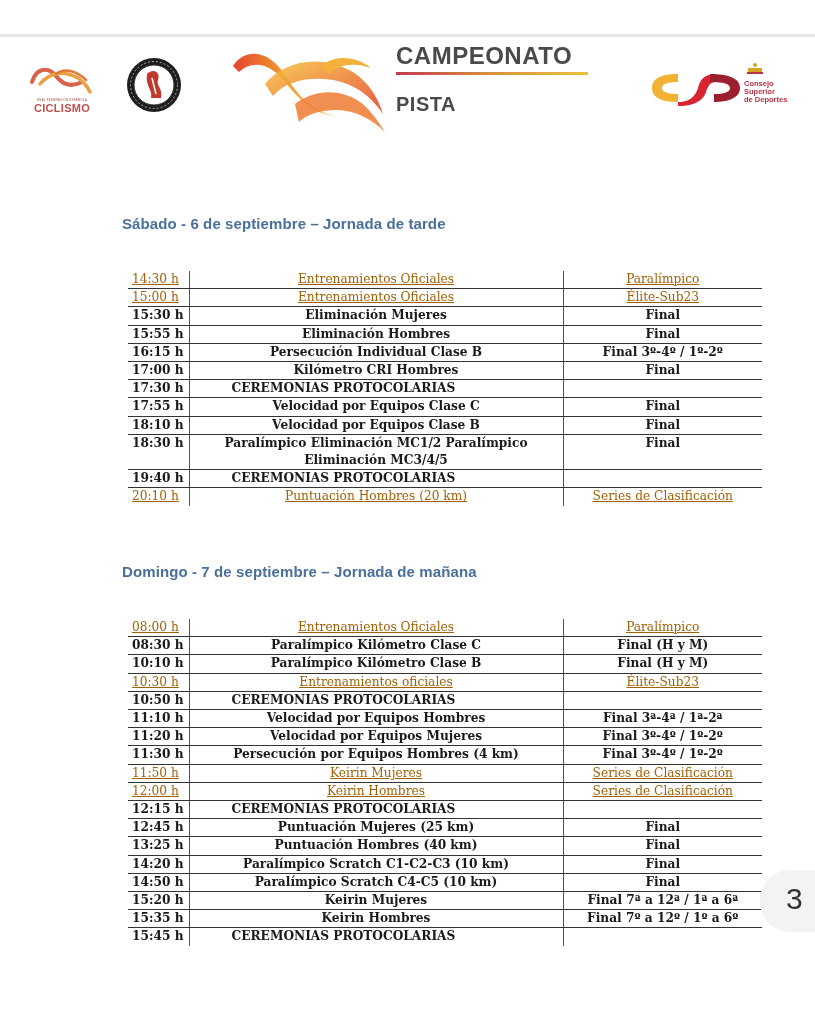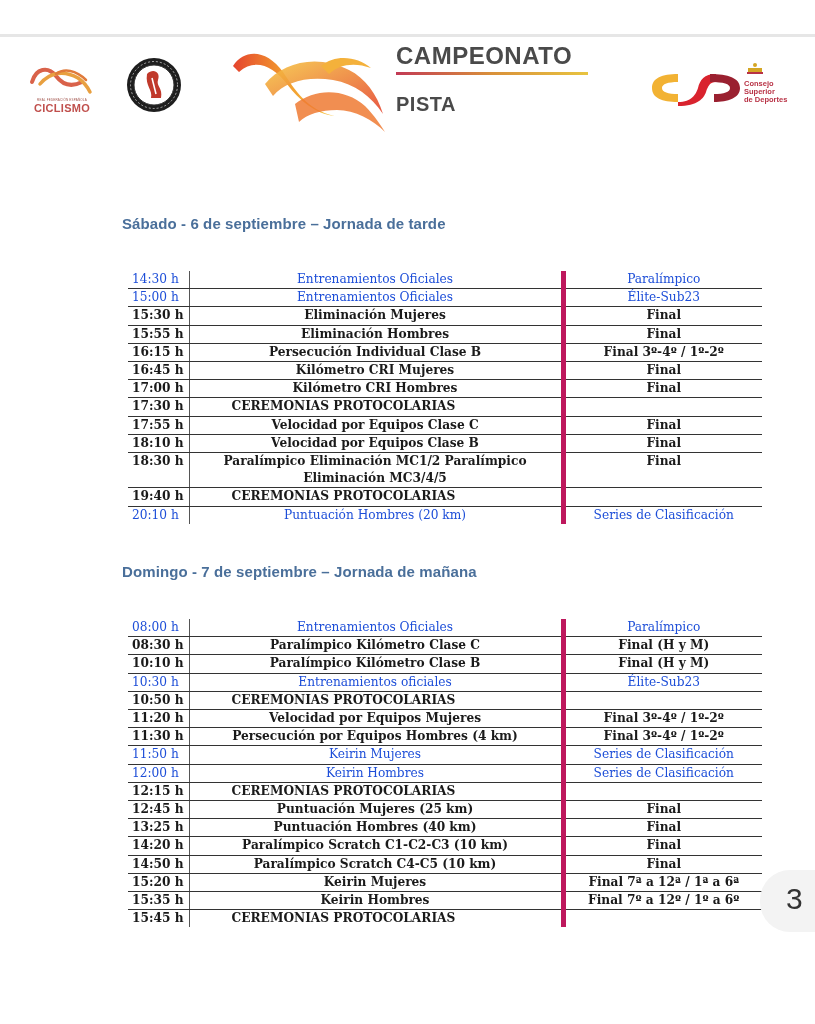--- a/index.html
+++ b/index.html
@@ -30,24 +30,24 @@
   #day1-title { top: 215px; }
   #day2-title { top: 563px; }
 
   
   table.sched { position: absolute; left: 128px; width: 634px; border-collapse: collapse; font-size: 12.2px; }
   #table1 { top: 271px; }
   #table2 { top: 619px; }
   table.sched td { padding: 0; border-bottom: 1.2px solid #333; line-height: 17.2px; vertical-align: top; text-align: center; }
   table.sched tr:last-child td { border-bottom: none; }
   table.sched td.time { width: 61px; text-align: left; padding-left: 4px; border-right: 1px solid #555; }
-  table.sched td.event { width: 374px; border-right: 5px solid #be185d; padding: 0 16px; }
+  table.sched td.event { width: 374px; border-right: 1px solid #be185d; padding: 0 16px; }
   table.sched td.phase { width: 199px; }
   table.sched tr.bold td { font-weight: bold; }
-  table.sched tr.normal td { font-weight: normal; color: #1d4ed8; }
+  table.sched tr.normal td { font-weight: normal; color: #a16207; text-decoration: underline; }
   table.sched td.event.left { text-align: left; padding-left: 42px; margin-left: 36px; }
 
   
   .page-badge { position: absolute; left: 760px; top: 870px; width: 70px; height: 62px; border-radius: 30px 0 0 30px; background: #f3f3f3; }
   .page-badge span { position: absolute; left: 26px; top: 12px; font-family: "Liberation Sans", sans-serif; font-size: 30px; color: #333; }
 </style>
 </head>
 <body>
 
 <div class="topbar"></div>
@@ -136,25 +136,20 @@
         <td class="time">15:55 h</td>
         <td class="event">Eliminación Hombres</td>
         <td class="phase">Final</td>
       </tr>
       <tr class="bold">
         <td class="time">16:15 h</td>
         <td class="event">Persecución Individual Clase B</td>
         <td class="phase">Final 3º-4º / 1º-2º</td>
       </tr>
       <tr class="bold">
-        <td class="time">16:45 h</td>
-        <td class="event">Kilómetro CRI Mujeres</td>
-        <td class="phase">Final</td>
-      </tr>
-      <tr class="bold">
         <td class="time">17:00 h</td>
         <td class="event">Kilómetro CRI Hombres</td>
         <td class="phase">Final</td>
       </tr>
       <tr class="bold">
         <td class="time">17:30 h</td>
         <td class="event left">CEREMONIAS PROTOCOLARIAS</td>
         <td class="phase"></td>
       </tr>
       <tr class="bold">
@@ -207,20 +202,25 @@
         <td class="time">10:30 h</td>
         <td class="event">Entrenamientos oficiales</td>
         <td class="phase">Élite-Sub23</td>
       </tr>
       <tr class="bold">
         <td class="time">10:50 h</td>
         <td class="event left">CEREMONIAS PROTOCOLARIAS</td>
         <td class="phase"></td>
       </tr>
       <tr class="bold">
+        <td class="time">11:10 h</td>
+        <td class="event">Velocidad por Equipos Hombres</td>
+        <td class="phase">Final 3ª-4ª / 1ª-2ª</td>
+      </tr>
+      <tr class="bold">
         <td class="time">11:20 h</td>
         <td class="event">Velocidad por Equipos Mujeres</td>
         <td class="phase">Final 3º-4º / 1º-2º</td>
       </tr>
       <tr class="bold">
         <td class="time">11:30 h</td>
         <td class="event">Persecución por Equipos Hombres (4 km)</td>
         <td class="phase">Final 3º-4º / 1º-2º</td>
       </tr>
       <tr class="normal">

